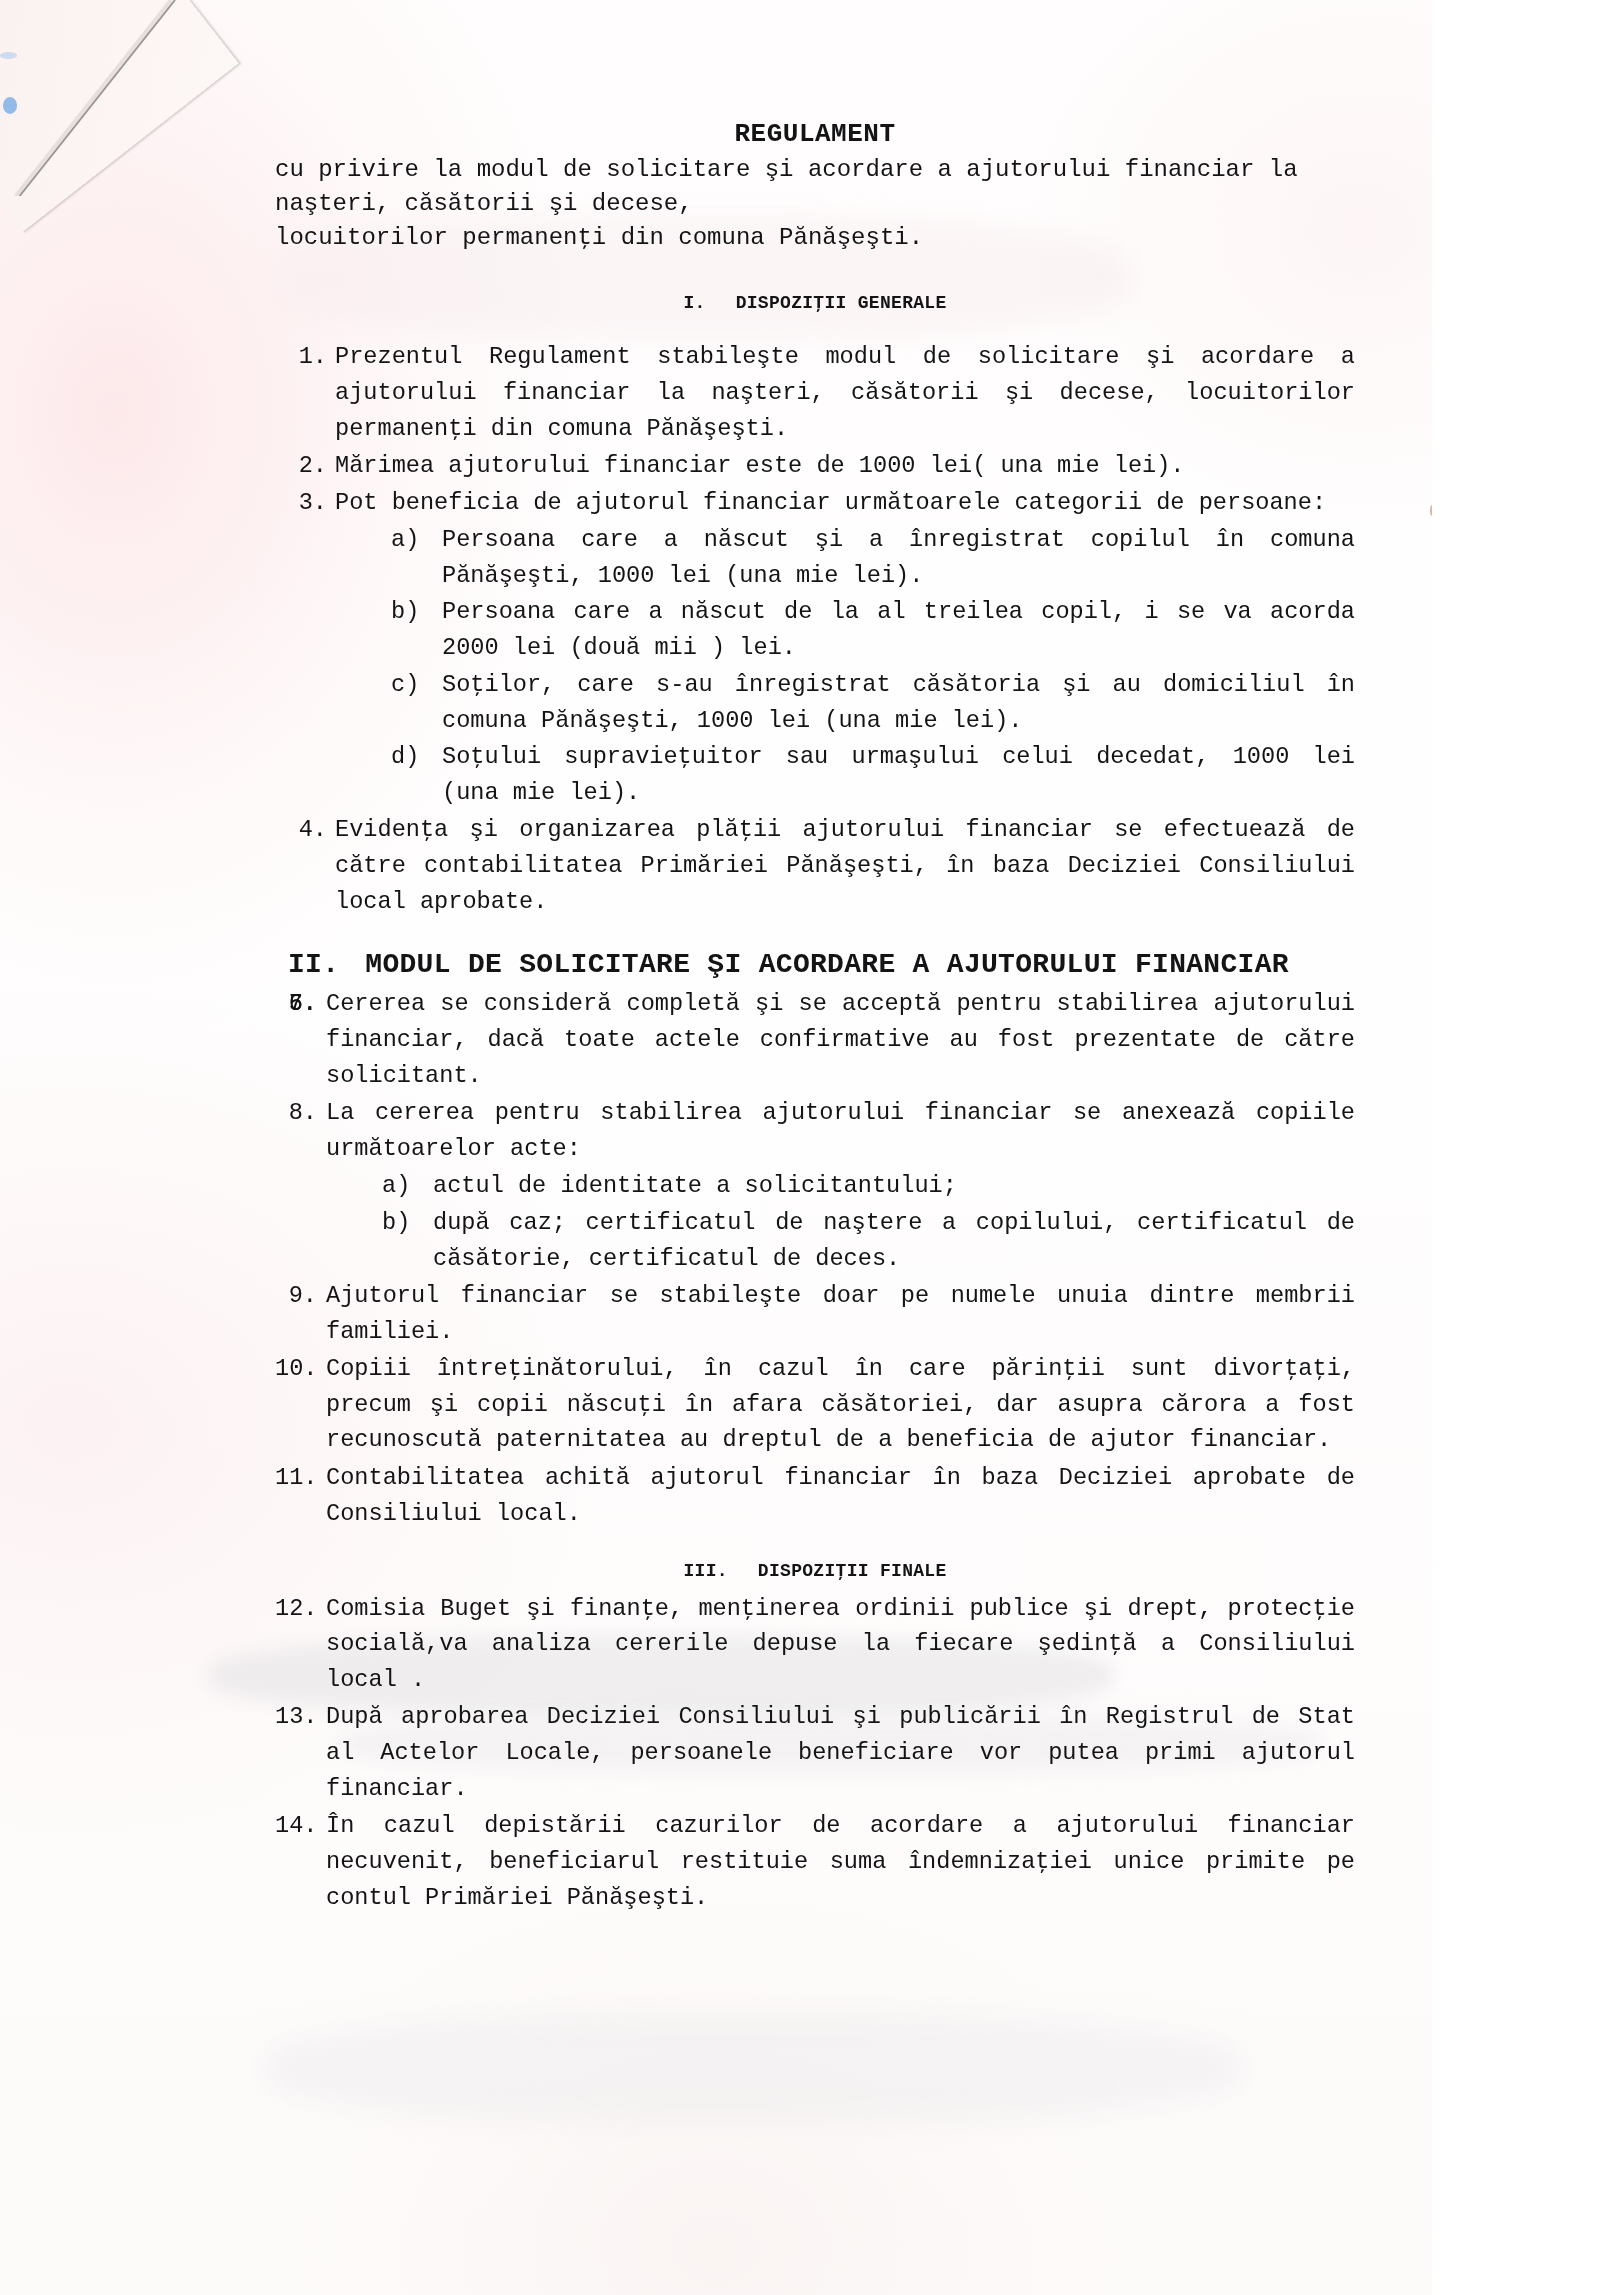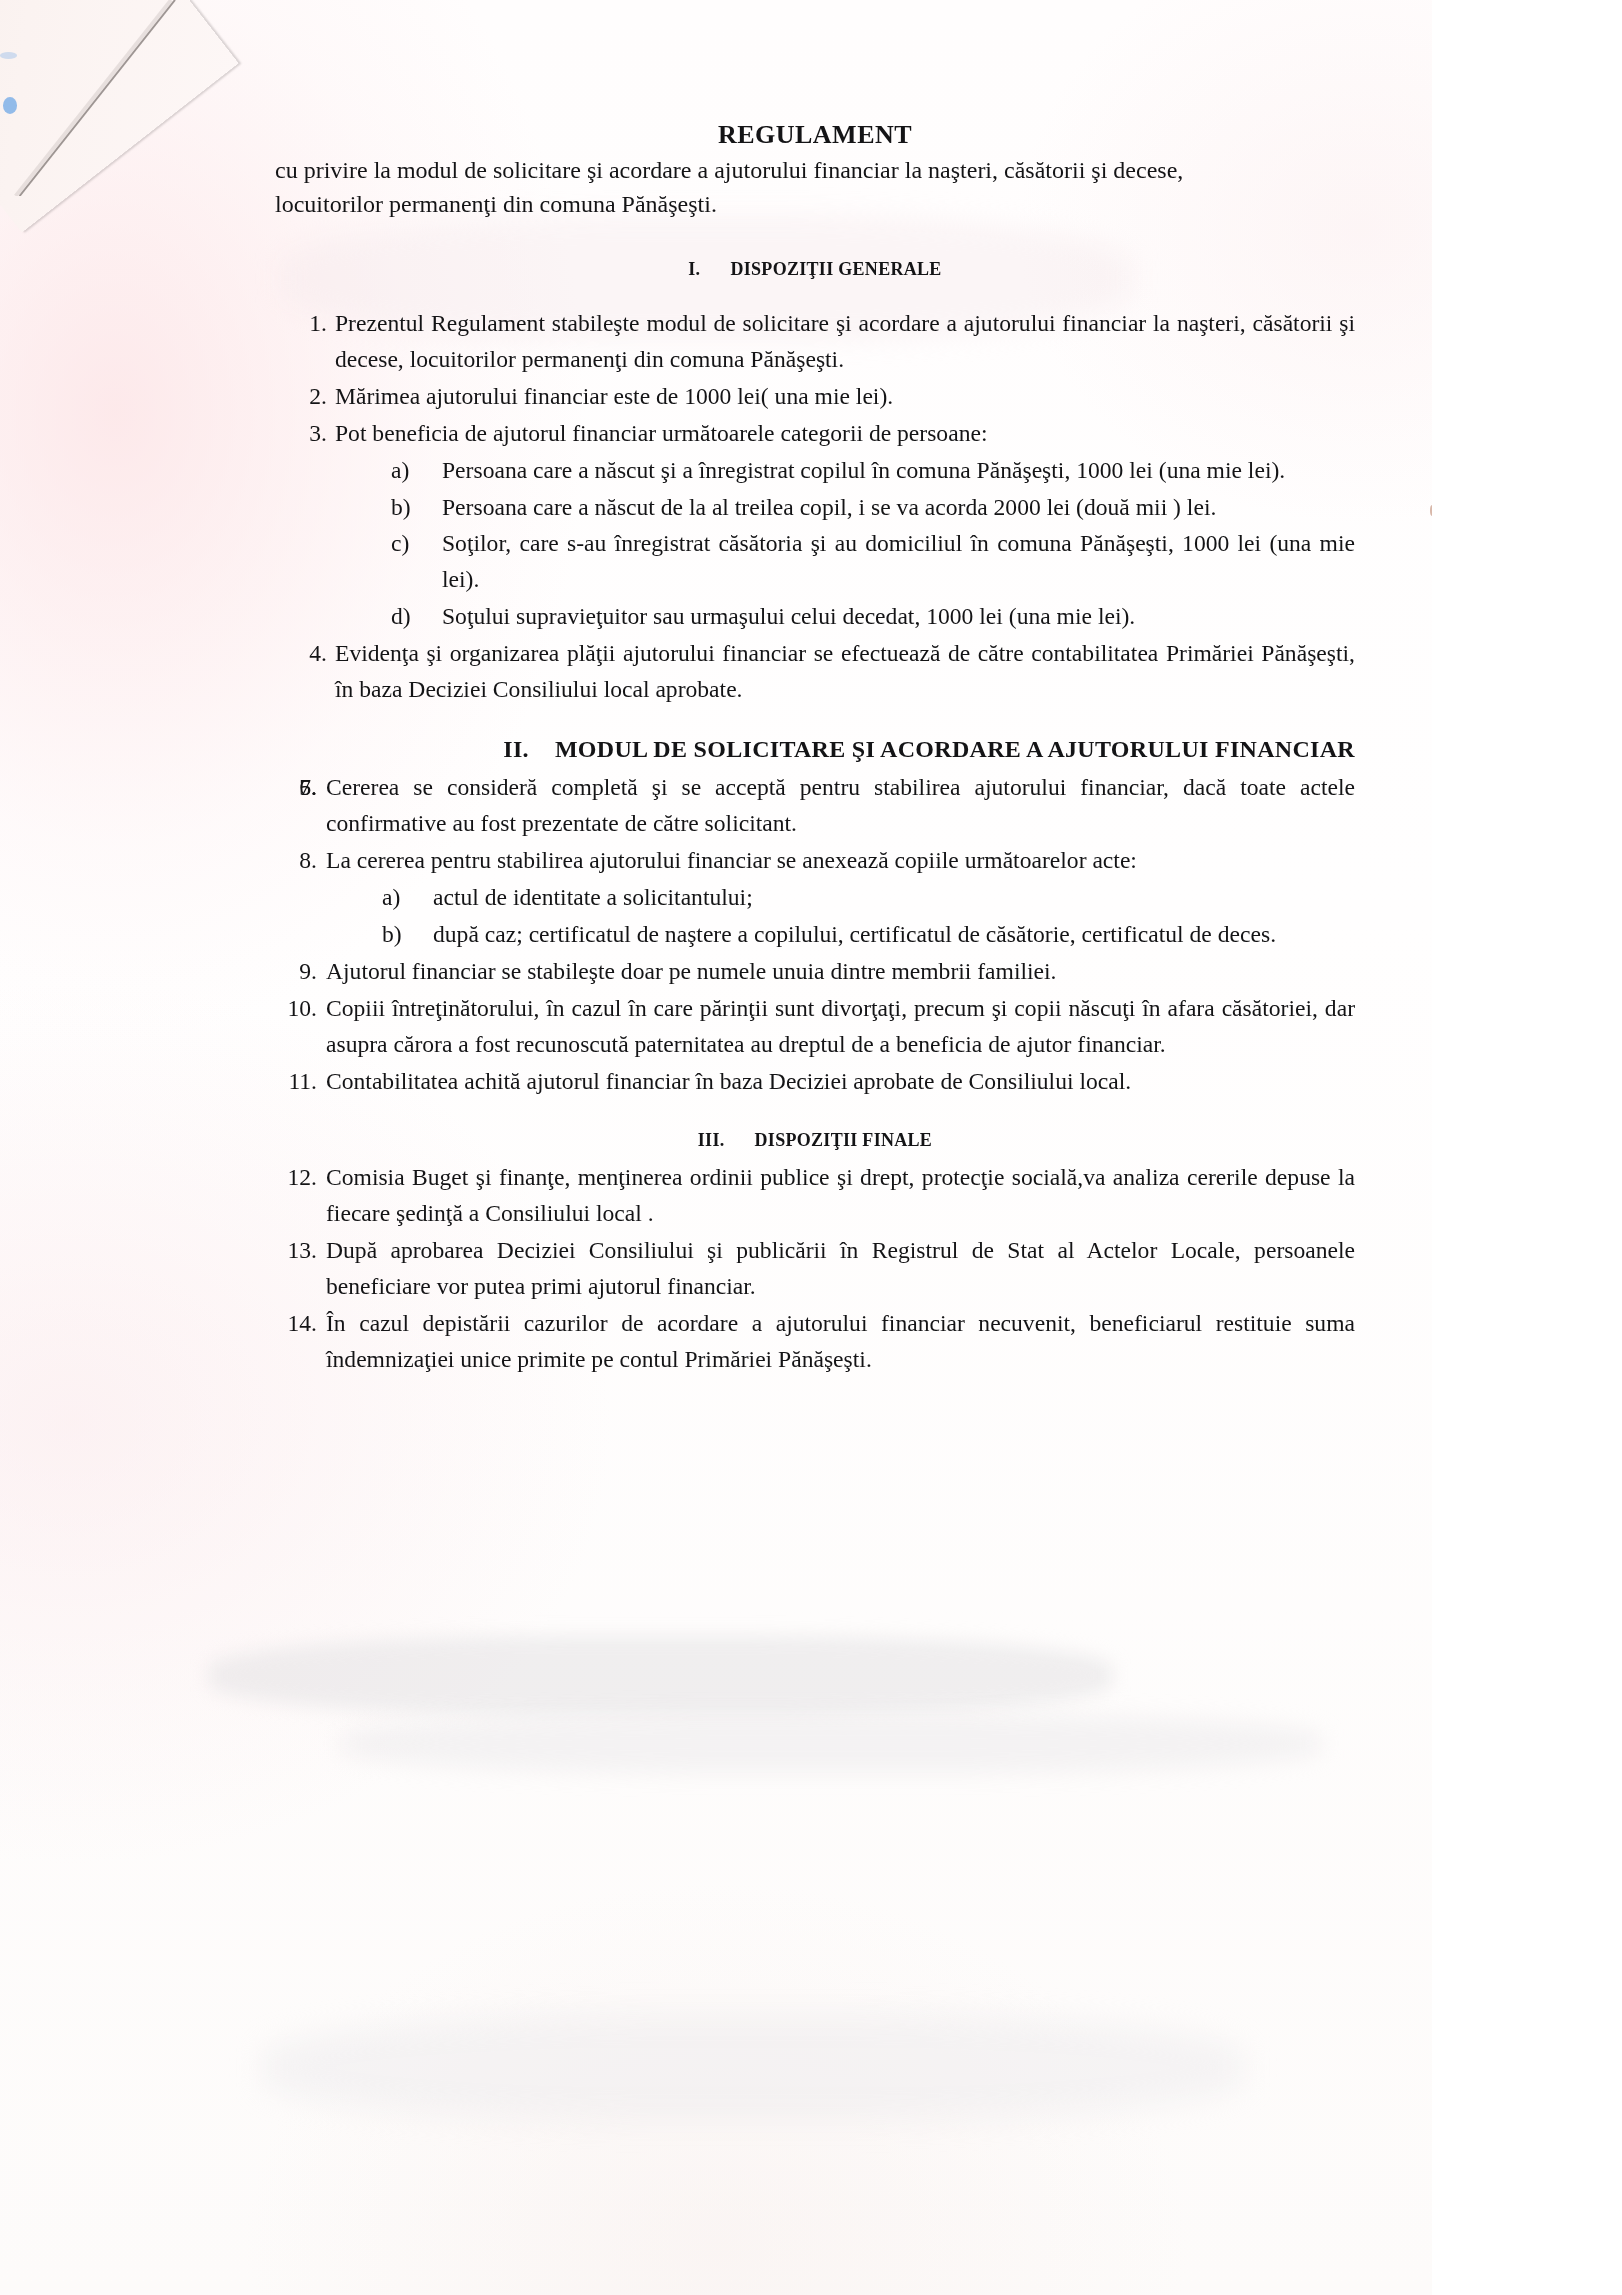--- a/index.html
+++ b/index.html
@@ -7,21 +7,21 @@
     padding: 0;
     background: #ffffff;
   }
 
   #page {
     position: relative;
     width: 1432px;
     height: 2295px;
     background: #fdf9f9;
     overflow: hidden;
-    font-family: Liberation Serif, serif;
+    font-family: Liberation Mono, monospace;
     color: #141416;
   }
 
   
   .scan-tint {
     position: absolute;
     inset: 0;
     background:
       radial-gradient(ellipse 589px 785px at 8% 18%, rgba(252,226,228,0.75) 0%, rgba(253,240,241,0.30) 55%, rgba(255,255,255,0) 80%),
       radial-gradient(ellipse 720px 589px at 5% 62%, rgba(250,228,231,0.45) 0%, rgba(255,255,255,0) 75%),
@@ -98,24 +98,24 @@
     font-size: 18px;
     letter-spacing: 0.3px;
     margin: 38px 0 26px 0;
     text-align: center;
   }
   .section-head .numeral {
     display: inline-block;
     margin-right: 30px;
   }
   .section-head.wide {
-    text-align: right;
+    text-align: left;
     padding-left: 13px;
     margin: 29px 0 6.5px 0;
-    font-size: 24px;
+    font-size: 28px;
   }
   .section-head.wide .numeral { margin-right: 26px; }
   .section-head.final { margin: 30px 0 9.2px 0; }
 
   
   ol.items {
     list-style: none;
     margin: 0;
     padding: 0;
   }

